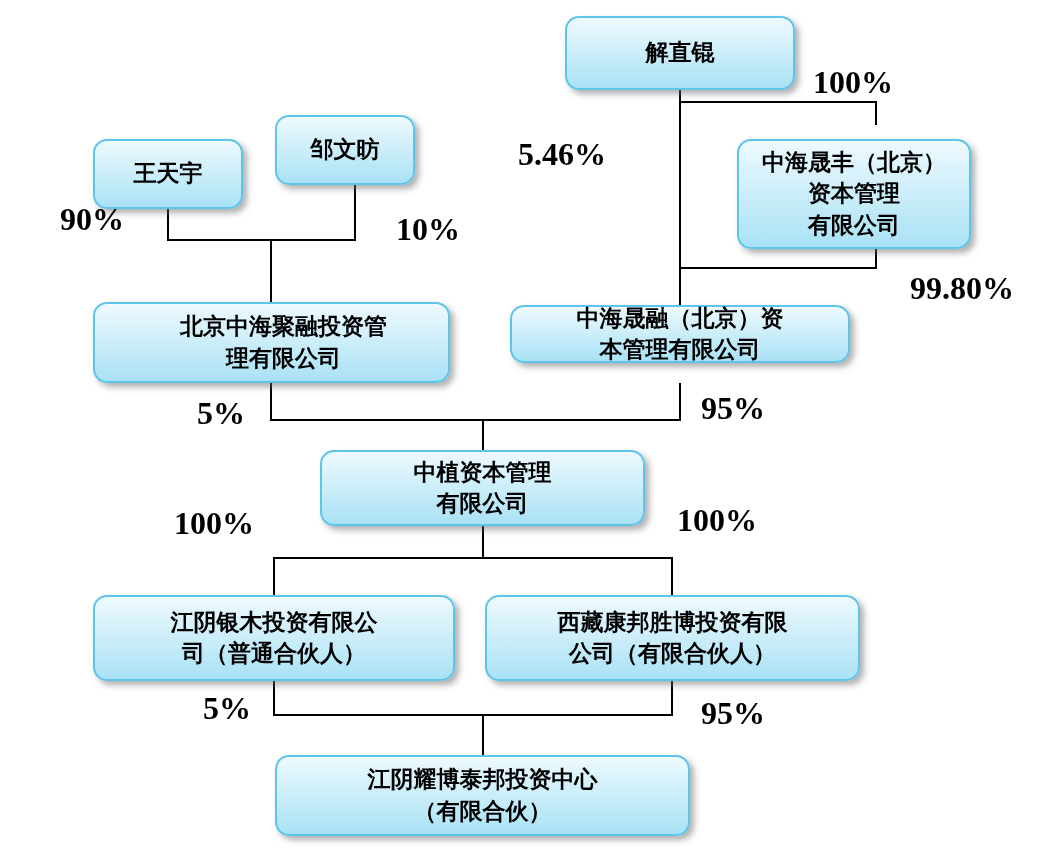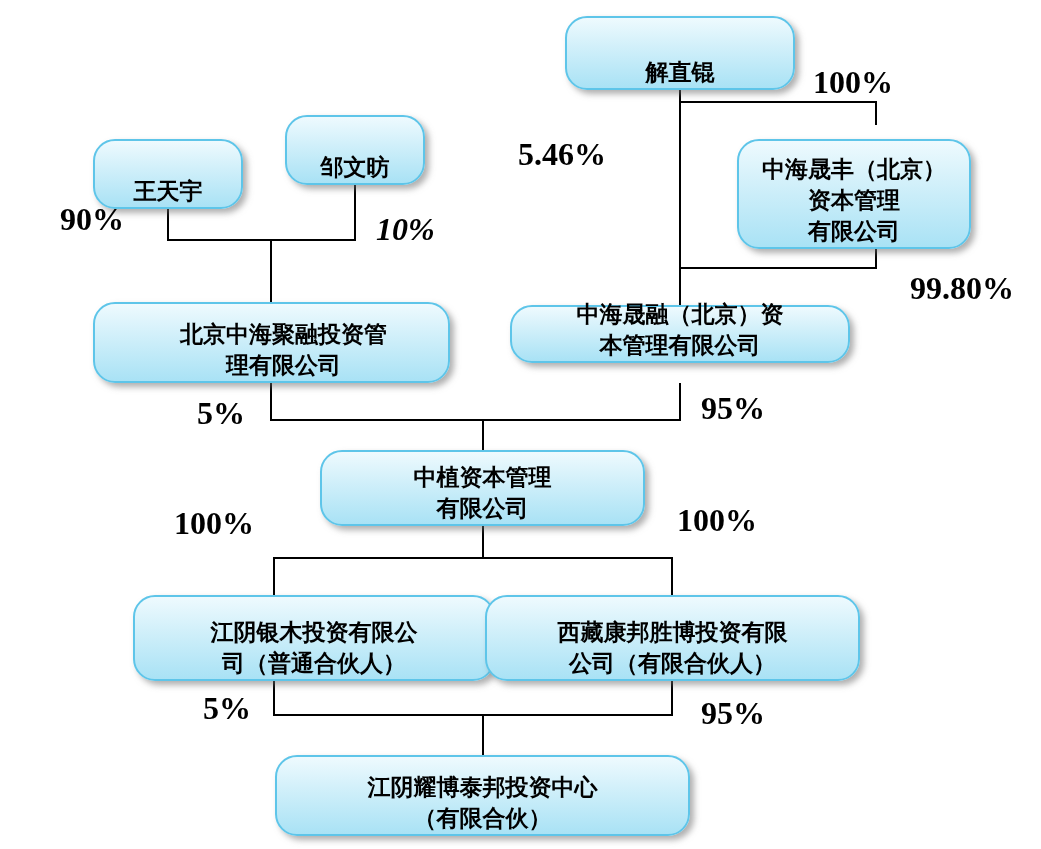--- a/index.html
+++ b/index.html
@@ -23,28 +23,28 @@
   }
   svg.edges polyline {
     fill: none;
     stroke: var(--color-line, #000000);
     stroke-width: 2;
   }
   .node {
     position: absolute;
     box-sizing: border-box;
     border: 2px solid var(--color-box_border, #5ec5e9);
-    border-radius: 22px;
+    border-radius: 14px;
     background: linear-gradient(to bottom,
         var(--color-box_fill_top, #eefafe) 0%,
         #d2f0fa 40%,
         var(--color-box_fill_bottom, #a9e2f5) 100%);
     box-shadow: 4px 4px 6px rgba(110, 110, 110, 0.55);
     display: flex;
-    align-items: flex-end;
+    align-items: center;
     justify-content: center;
     text-align: center;
   }
   .node-label {
     white-space: pre-line;
     font-weight: bold;
     font-size: 23px;
     line-height: 1.35;
     color: var(--color-text, #000000);
   }
@@ -76,21 +76,21 @@
   </svg>
 
   <div class="node" style="left:565px; top:16px; width:230px; height:74px;">
     <span class="node-label">解直锟</span>
   </div>
 
   <div class="node" style="left:93px; top:115px; width:150px; height:70px;margin-top:24px;">
     <span class="node-label">王天宇</span>
   </div>
 
-  <div class="node" style="left:285px; top:115px; width:140px; height:70px;">
+  <div class="node" style="left:275px; top:115px; width:140px; height:70px;">
     <span class="node-label">邹文昉</span>
   </div>
 
   <div class="node" style="left:737px; top:139px; width:234px; height:110px;">
     <span class="node-label">中海晟丰（北京）
 资本管理
 有限公司</span>
   </div>
 
   <div class="node" style="left:93px; top:302px; width:357px; height:81px;padding-left:24px;">
@@ -101,42 +101,42 @@
   <div class="node" style="left:510px; top:305px; width:340px; height:58px;">
     <span class="node-label">中海晟融（北京）资
 本管理有限公司</span>
   </div>
 
   <div class="node" style="left:320px; top:450px; width:325px; height:76px;">
     <span class="node-label">中植资本管理
 有限公司</span>
   </div>
 
-  <div class="node" style="left:93px; top:595px; width:362px; height:86px;margin-left:40px;">
+  <div class="node" style="left:93px; top:595px; width:362px; height:86px;">
     <span class="node-label">江阴银木投资有限公
 司（普通合伙人）</span>
   </div>
 
   <div class="node" style="left:485px; top:595px; width:375px; height:86px;">
     <span class="node-label">西藏康邦胜博投资有限
 公司（有限合伙人）</span>
   </div>
 
   <div class="node" style="left:275px; top:755px; width:415px; height:81px;">
     <span class="node-label">江阴耀博泰邦投资中心
 （有限合伙）</span>
   </div>
 
   <span class="pct" style="left:813px; top:64px;">100%</span>
 
   <span class="pct" style="left:518px; top:136px;">5.46%</span>
 
   <span class="pct" style="left:60px; top:201px;">90%</span>
 
-  <span class="pct" style="left:376px; top:211px;font-style:italic;">10%</span>
+  <span class="pct" style="left:396px; top:211px;">10%</span>
 
   <span class="pct" style="left:910px; top:270px;">99.80%</span>
 
   <span class="pct" style="left:197px; top:395px;">5%</span>
 
   <span class="pct" style="left:701px; top:390px;">95%</span>
 
   <span class="pct" style="left:174px; top:505px;">100%</span>
 
   <span class="pct" style="left:677px; top:502px;">100%</span>

